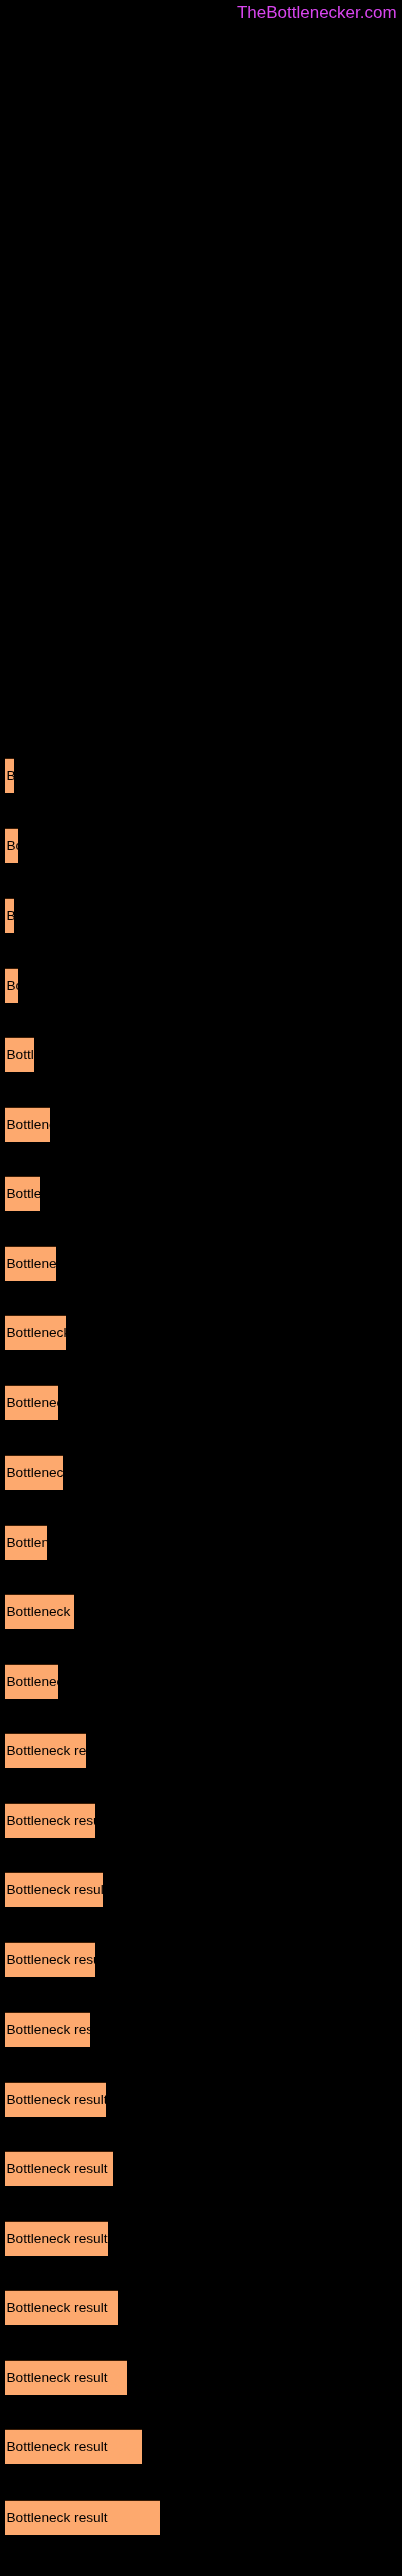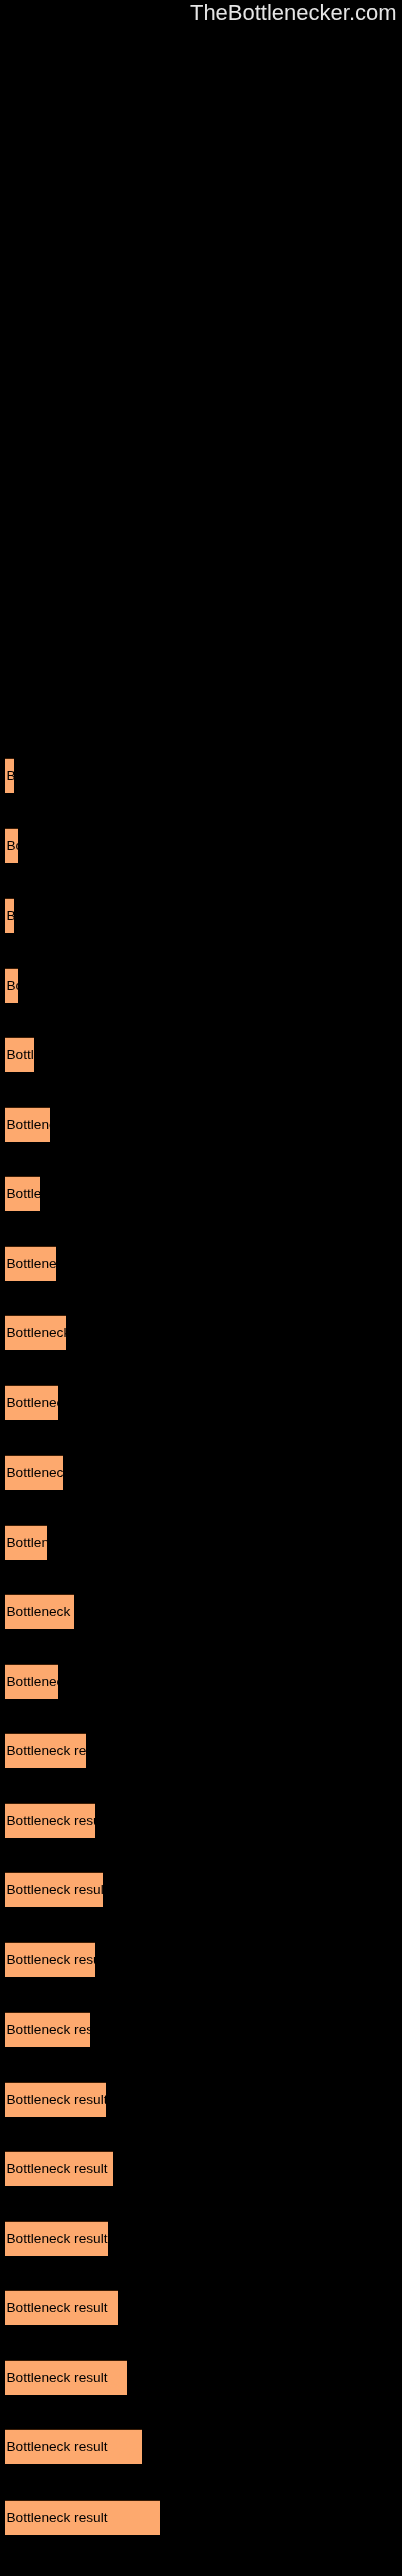--- a/index.html
+++ b/index.html
@@ -14,23 +14,23 @@
     height: 2576px;
     background: #000000;
     overflow: hidden;
     font-family: "Liberation Sans", sans-serif;
   }
   #watermark {
     position: absolute;
     top: 1.6px;
     right: 6.4px;
     font-family: "Liberation Sans", sans-serif;
-    font-size: 22px;
+    font-size: 17px;
     font-weight: 400;
-    color: #e5e5e5;
+    color: #d946ef;
     letter-spacing: 0px;
     white-space: nowrap;
     line-height: 21px;
   }
   #plot-area {
     position: absolute;
     left: 0;
     top: 0;
     width: 403px;
     height: 2576px;

